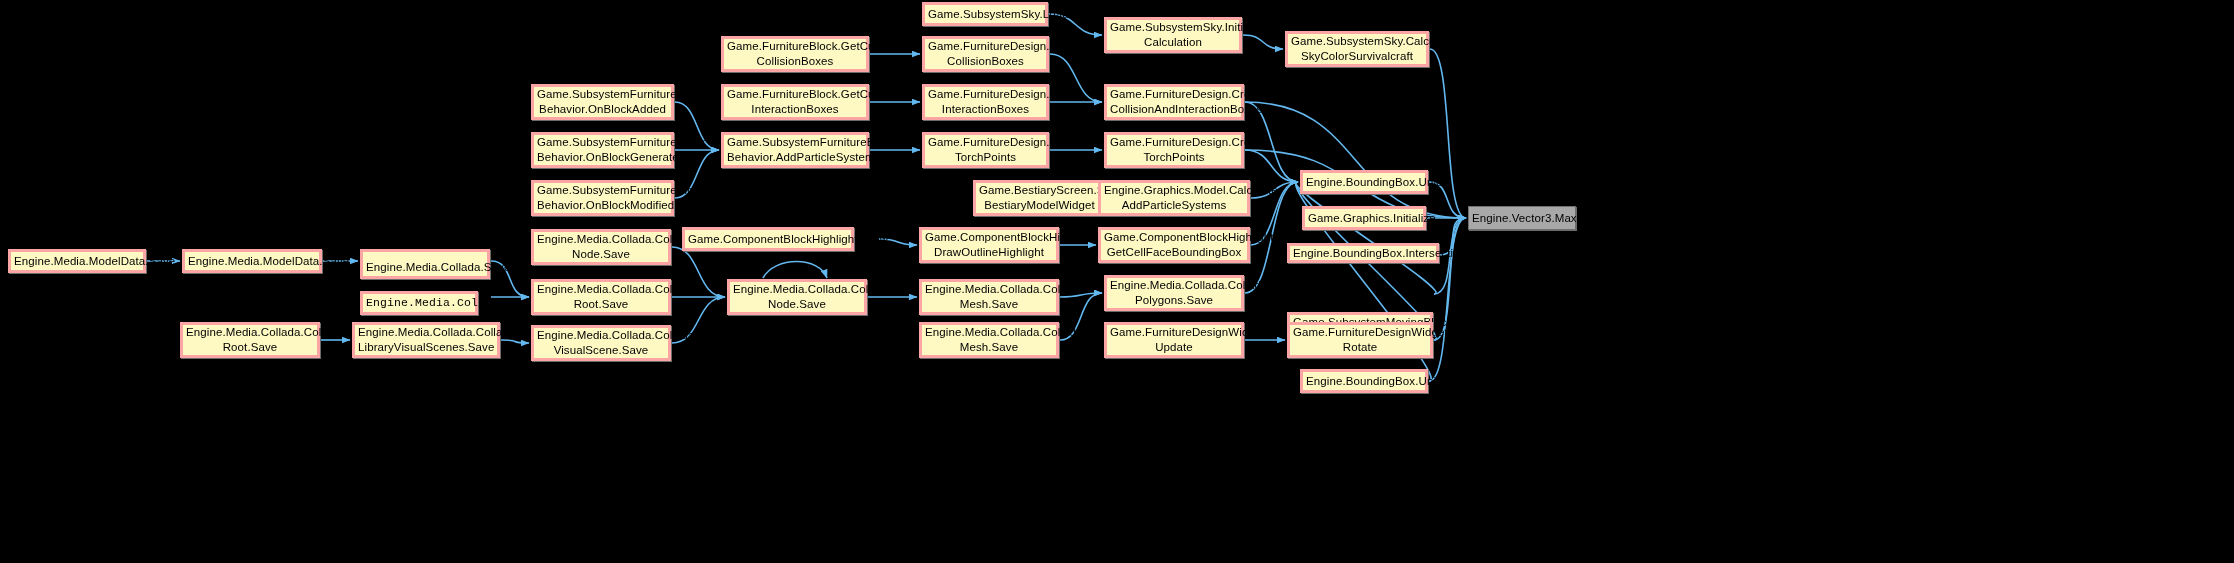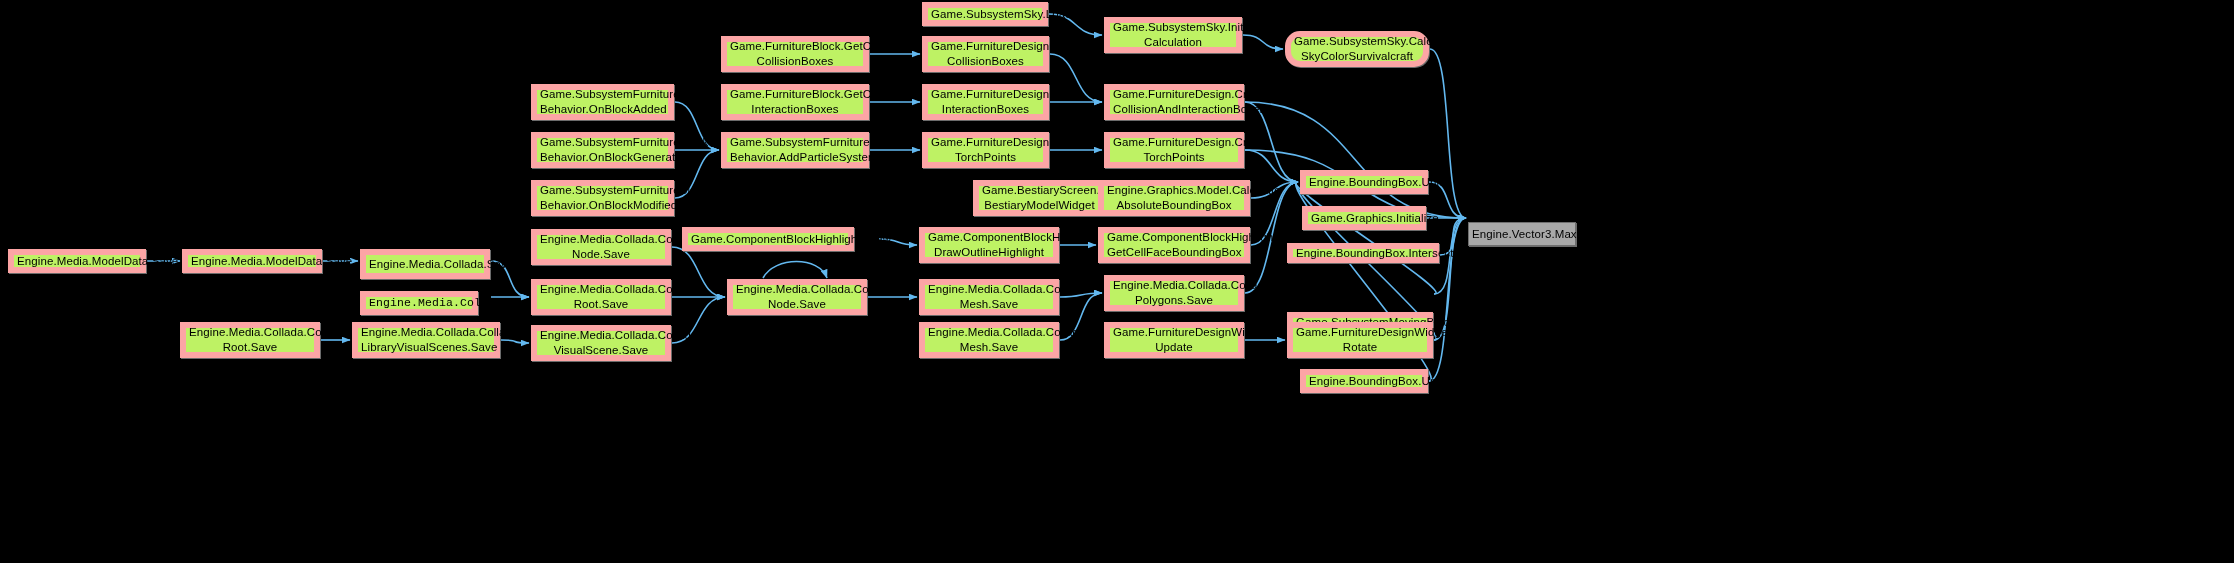--- a/index.html
+++ b/index.html
@@ -8,22 +8,22 @@
     position:relative;
     width:2234px;height:563px;
     background:#000000;
     overflow:hidden;
     font-family:"Liberation Sans", sans-serif;
   }
   #edge-layer{position:absolute;left:0;top:0;width:2234px;height:563px;pointer-events:none;}
   .node{
     position:absolute;
     box-sizing:border-box;
-    background:#bef264;
-    border:6px solid #fca5a5;
+    background:#fef9c3;
+    border:3px solid #fca5a5;
     box-shadow:1px 1px 0 0 #6b6b6b;
     color:#000000;
     display:flex;
     align-items:center;
     justify-content:center;
     text-align:center;
     font-size:11.5px;
     line-height:1.28;
     letter-spacing:0.1px;
     padding:1px 3px;
@@ -138,32 +138,32 @@
 Mesh.Save</span></div>
       <div class="node" style="left: 919px; top: 322px; width: 140px; height: 36px;"><span class="node-label">Engine.Media.Collada.Collada
 Mesh.Save</span></div>
       <div class="node" style="left: 1104px; top: 17px; width: 138px; height: 36px; justify-content: flex-end;"><span class="node-label">Game.SubsystemSky.Initialize
 Calculation</span></div>
       <div class="node" style="left: 1104px; top: 84px; width: 140px; height: 36px;"><span class="node-label">Game.FurnitureDesign.Create
 CollisionAndInteractionBoxes</span></div>
       <div class="node" style="left: 1104px; top: 132px; width: 140px; height: 36px;"><span class="node-label">Game.FurnitureDesign.Create
 TorchPoints</span></div>
       <div class="node" style="left: 1098px; top: 180px; width: 152px; height: 36px;"><span class="node-label">Engine.Graphics.Model.Calculate
-AbsoluteBoundingBox</span></div>
+AddParticleSystems</span></div>
       <div class="node" style="left: 1098px; top: 227px; width: 152px; height: 36px;"><span class="node-label">Game.ComponentBlockHighlight.
 GetCellFaceBoundingBox</span></div>
       <div class="node" style="left: 1104px; top: 275px; width: 140px; height: 36px;"><span class="node-label">Engine.Media.Collada.Collada
 Polygons.Save</span></div>
       <div class="node" style="left: 1104px; top: 322px; width: 140px; height: 36px;"><span class="node-label">Game.FurnitureDesignWidget.
 Update</span></div>
-      <div class="node" style="left: 1285px; top: 31px; width: 144px; height: 36px; border-radius: 15px;"><span class="node-label">Game.SubsystemSky.Calculate
+      <div class="node" style="left: 1285px; top: 31px; width: 144px; height: 36px;"><span class="node-label">Game.SubsystemSky.Calculate
 SkyColorSurvivalcraft</span></div>
       <div class="node" style="left: 1300px; top: 170px; width: 128px; height: 24px;"><span class="node-label">Engine.BoundingBox.Union</span></div>
       <div class="node" style="left: 1302px; top: 206px; width: 124px; height: 24px;"><span class="node-label">Game.Graphics.Initialize</span></div>
       <div class="node" style="left: 1287px; top: 243px; width: 152px; height: 20px;"><span class="node-label">Engine.BoundingBox.Intersection</span></div>
       <div class="node" style="left: 1287px; top: 276px; width: 146px; height: 36px; margin-top: 36px;"><span class="node-label">Game.SubsystemMovingBlocks.
 Raycast</span></div>
       <div class="node" style="left: 1287px; top: 322px; width: 146px; height: 36px;"><span class="node-label">Game.FurnitureDesignWidget.
 Rotate</span></div>
       <div class="node" style="left: 1300px; top: 369px; width: 128px; height: 24px;"><span class="node-label">Engine.BoundingBox.Union</span></div>
-      <div class="node highlight" style="left: 1468px; top: 206px; width: 108px; height: 24px; margin-top: 16px;"><span class="node-label">Engine.Vector3.Max</span></div>
+      <div class="node highlight" style="left: 1468px; top: 206px; width: 108px; height: 24px;"><span class="node-label">Engine.Vector3.Max</span></div>
     </div>
 </div>
 
 </body></html>

